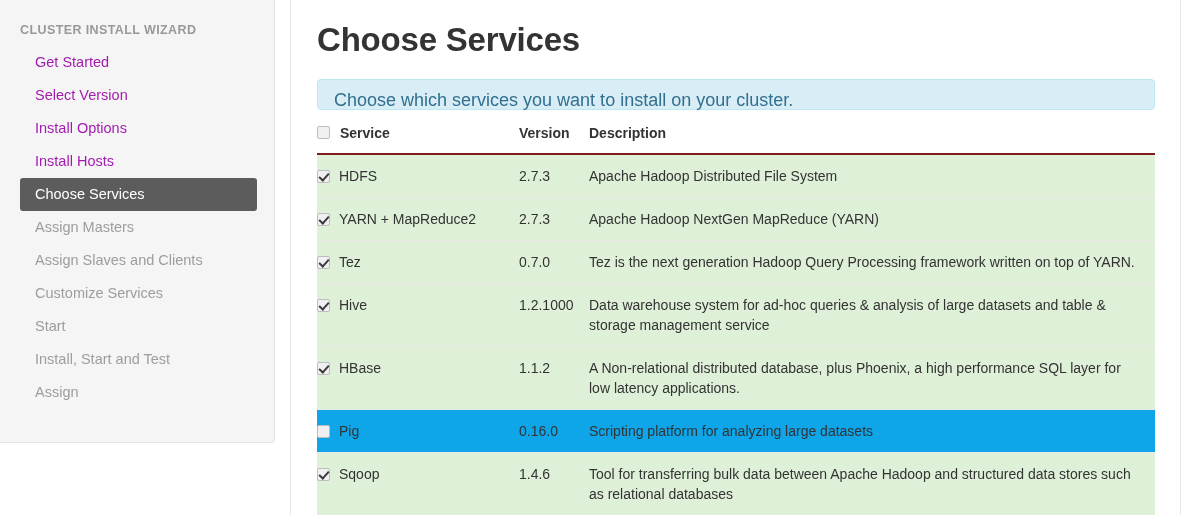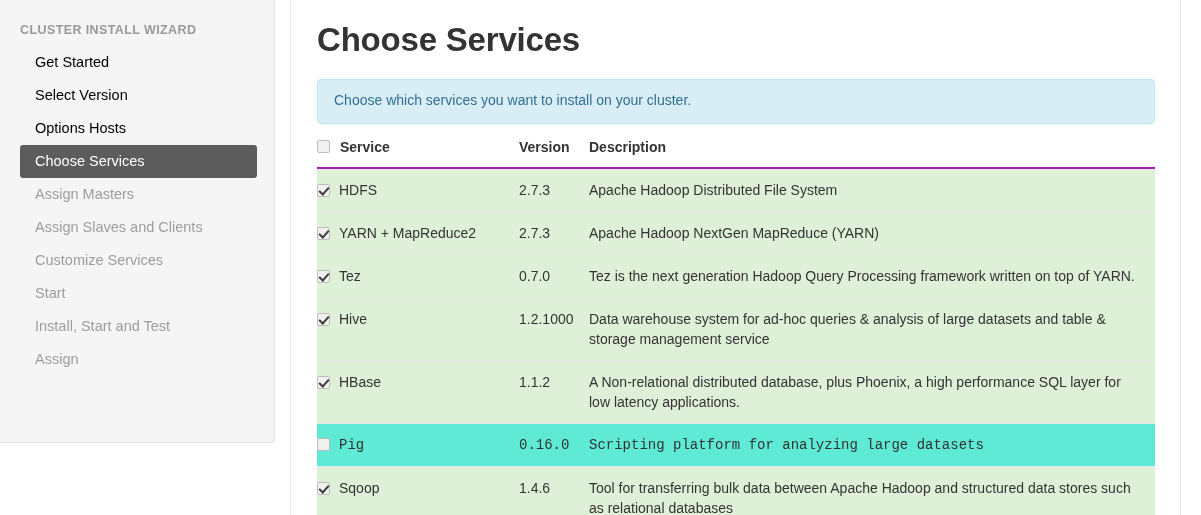--- a/index.html
+++ b/index.html
@@ -62,21 +62,21 @@
     height: 33px;
     line-height: 33px;
     margin: 0 18px 0 20px;
     padding: 0 15px;
     border-radius: 3px;
     font-size: 14.5px;
     white-space: nowrap;
     box-sizing: border-box;
   }
   .nav-item.link {
-    color: #000000;
+    color: #a21caf;
     cursor: pointer;
   }
   .nav-item.disabled {
     color: #9d9d9d;
     cursor: default;
   }
   .nav-item.active {
     background: #5c5c5c;
     color: #ffffff;
   }
@@ -110,61 +110,61 @@
     margin: 0;
     padding: 20px 0 0 0;
     font-size: 33px;
     line-height: 40px;
     font-weight: bold;
     color: #333333;
     letter-spacing: -0.2px;
   }
   .info-box {
     margin-top: 19px;
-    height: 45px;
+    height: 31px;
     line-height: 41px;
     background: #d9edf7;
     border: 1px solid #bce8f1;
     border-radius: 4px;
     color: #31708f;
-    font-size: 14px;
+    font-size: 18px;
     padding: 0 16px;
     box-sizing: border-box;
   }
 
   
   .svc-table {
     margin-top: 15px;
     width: 838px;
     border-collapse: collapse;
     table-layout: fixed;
   }
   .svc-table th {
     text-align: left;
     font-size: 14px;
     font-weight: bold;
     color: #333333;
     padding: 0 0 12px 0;
-    border-bottom: 2px solid #a21caf;
+    border-bottom: 2px solid #7f1d1d;
     vertical-align: bottom;
   }
   .svc-table td {
     font-size: 14px;
     color: #333333;
     padding: 11px 0 11px 0;
     border-top: 1px solid #e8e8e8;
     vertical-align: top;
     line-height: 20px;
   }
   .col-service { width: 202px; }
   .col-version { width: 70px; }
   .col-desc    { width: 566px; padding-right: 20px !important; }
 
   tr.row-on  td { background: #dff0d8; }
-  tr.row-off td { background: #5eead4; font-family: Liberation Mono, monospace; }
+  tr.row-off td { background: #0ea5e9; }
 
   .cell-service {
     white-space: nowrap;
     margin-left: 12px;
   }
   .cell-version {
     white-space: nowrap;
   }
 
   
@@ -196,21 +196,22 @@
 </head>
 <body>
 
 <div class="page">
 
   <div class="sidebar">
     <div class="sidebar-title">CLUSTER INSTALL WIZARD</div>
     <ul class="nav-list">
       <li class="nav-item link">Get Started</li>
       <li class="nav-item link">Select Version</li>
-      <li class="nav-item link">Options Hosts</li>
+      <li class="nav-item link">Install Options</li>
+      <li class="nav-item link">Install Hosts</li>
       <li class="nav-item active">Choose Services</li>
       <li class="nav-item disabled">Assign Masters</li>
       <li class="nav-item disabled">Assign Slaves and Clients</li>
       <li class="nav-item disabled">Customize Services</li>
       <li class="nav-item disabled">Start</li>
       <li class="nav-item disabled">Install, Start and Test</li>
       <li class="nav-item disabled">Assign</li>
     </ul>
   </div>
 

